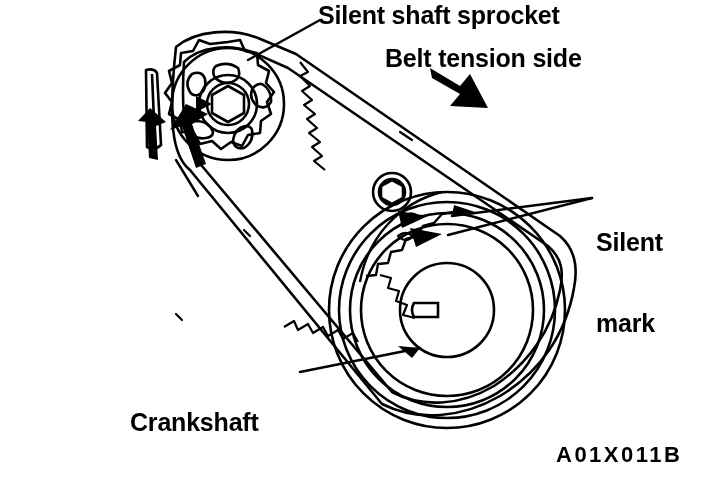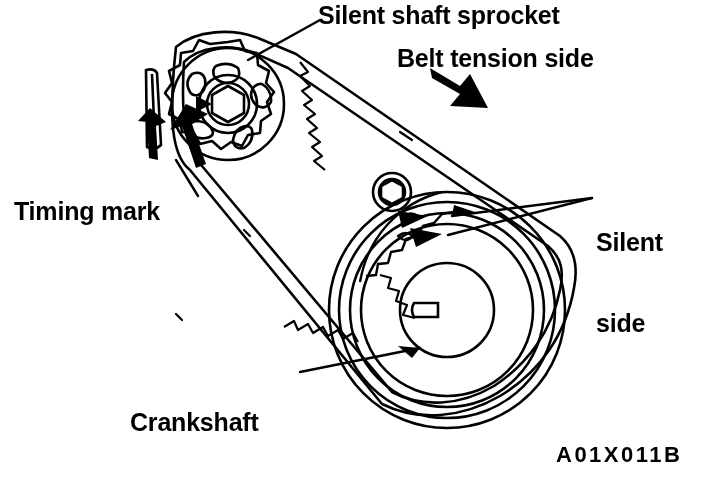--- a/index.html
+++ b/index.html
@@ -42,21 +42,21 @@
   }
   .lbl-big { font-size: 25px; }
   .lbl-code {
     font-size: 22px;
     font-weight: bold;
     letter-spacing: 2.5px;
     font-family: "Liberation Sans", sans-serif;
     text-align: right;
   }
   #label-silent-shaft-sprocket { left: 318px; top: 2px; }
-  #label-belt-tension-side    { left: 385px; top: 45px; margin-left: 12px; }
+  #label-belt-tension-side    { left: 385px; top: 45px; }
   #label-timing-mark-left     { left: 14px;  top: 198px; }
   #label-timing-mark-right    { left: 596px; top: 175px; }
   #label-crankshaft-sprocket  { left: 130px; top: 355px; }
   #label-figure-code          { left: 556px; top: 443px; }
 </style>
 </head>
 <body>
 
 <div id="figure-root">
 
@@ -174,25 +174,24 @@
       <path d="M 400,132 l 12,8"></path>
       <path d="M 244,230 l 6,6"></path>
       <path d="M 176,314 l 6,6"></path>
     </g>
   </svg>
 
   <div class="lbl lbl-big" id="label-silent-shaft-sprocket">Silent shaft sprocket</div>
 
   <div class="lbl lbl-big" id="label-belt-tension-side">Belt tension side</div>
 
-  <div class="lbl lbl-big" id="label-timing-mark-left">Timing mark</div>
 
   <div class="lbl lbl-big" id="label-timing-mark-right">
     <div>Silent</div>
-    <div>side</div>
+    <div>mark</div>
   </div>
 
   <div class="lbl lbl-big" id="label-crankshaft-sprocket">
     <div>Crankshaft</div>
     
   </div>
 
   <div class="lbl lbl-code" id="label-figure-code">A01X011B</div>
 
 </div>

